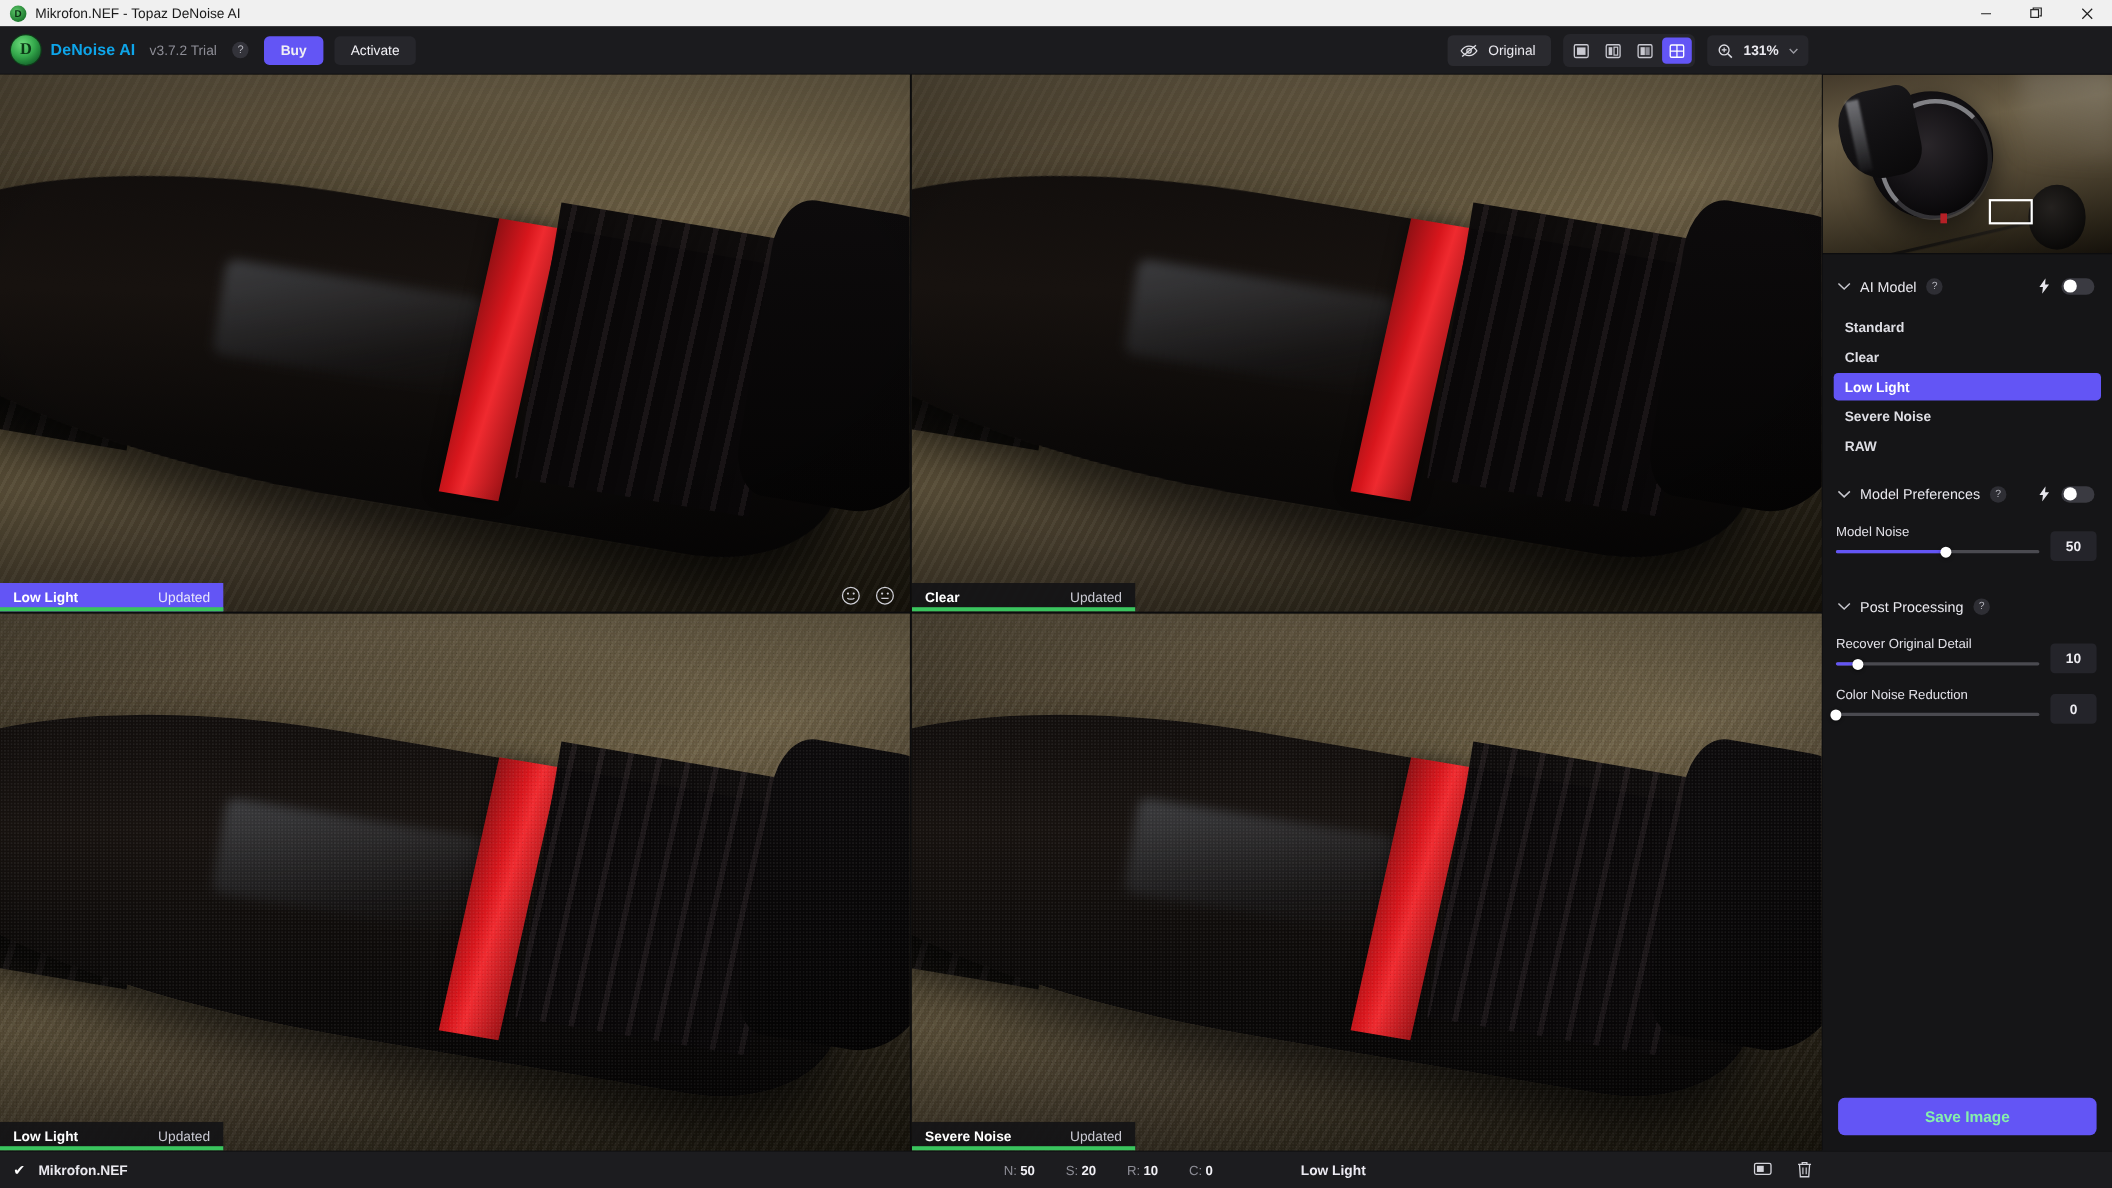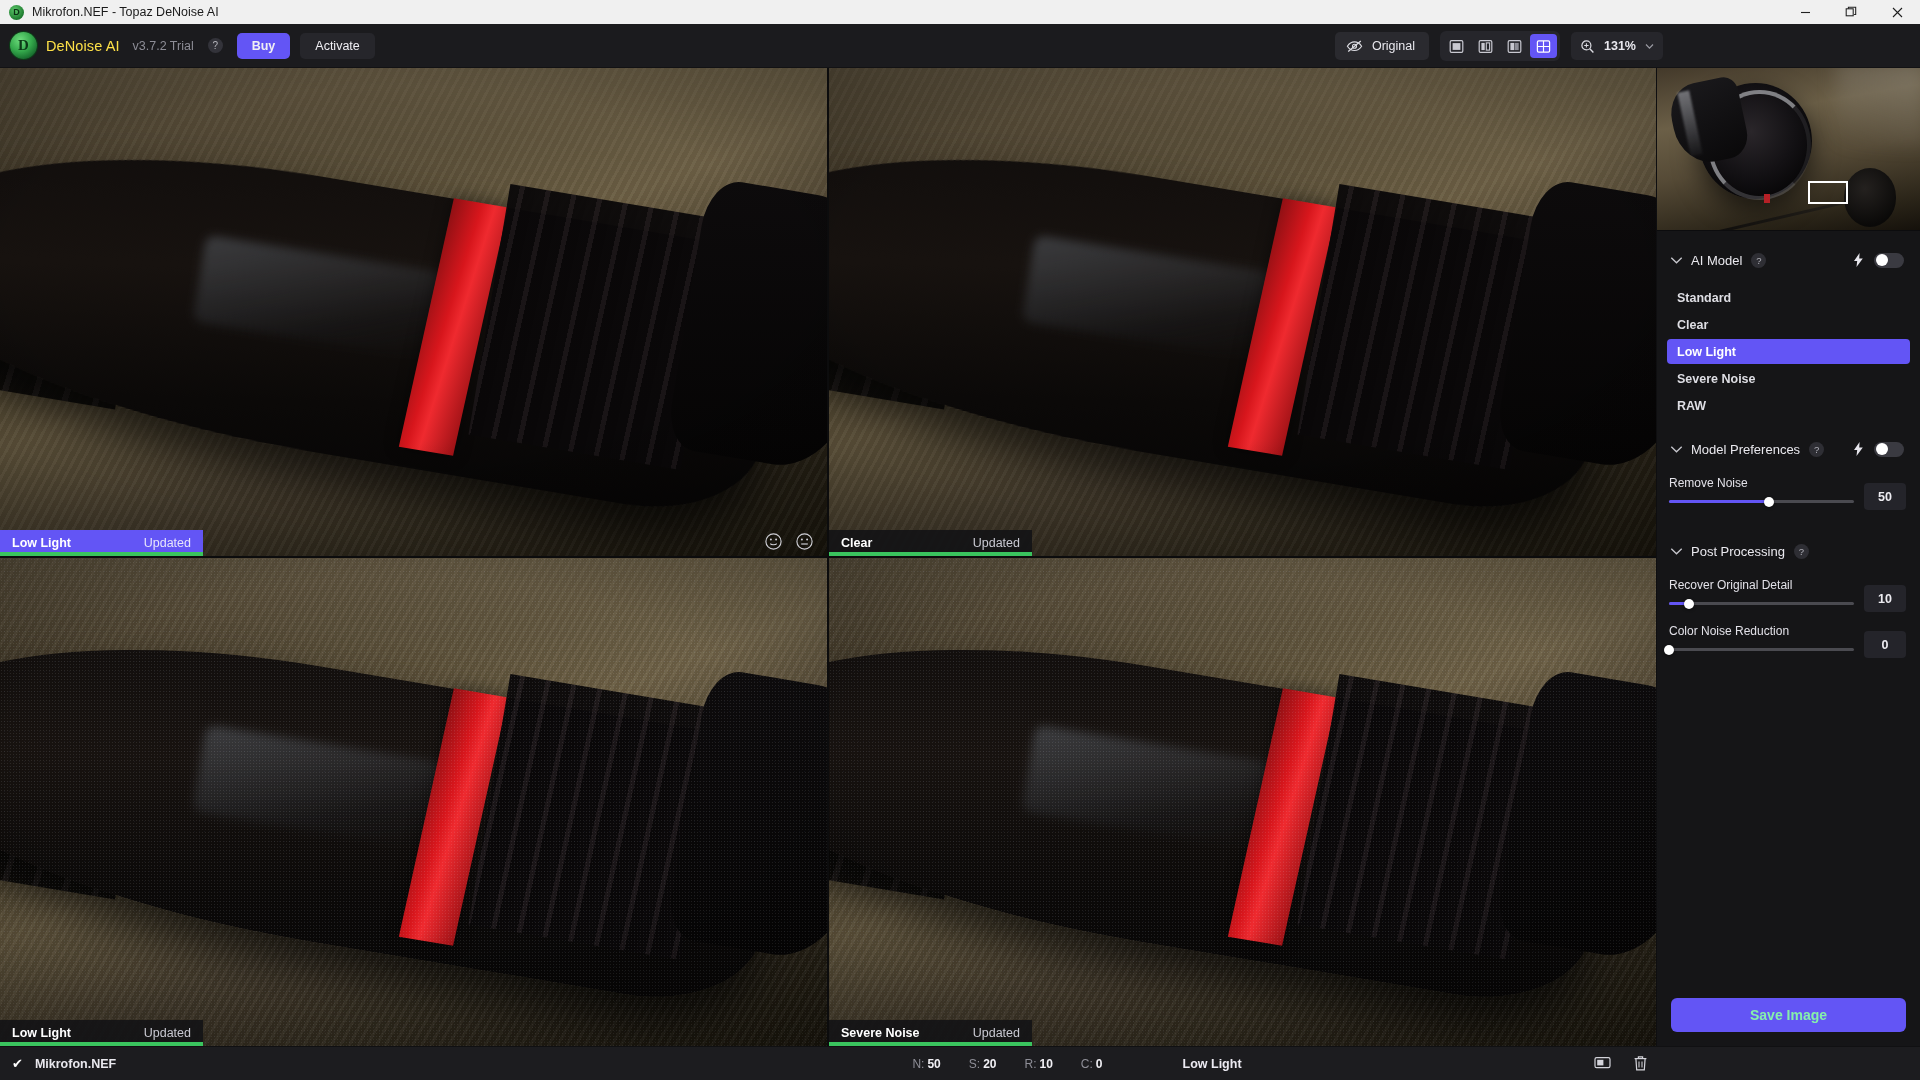--- a/index.html
+++ b/index.html
@@ -58,38 +58,38 @@
   }
   .brand { display: flex; align-items: center; gap: 9px; padding-left: 10px; }
   .brand-logo {
     width: 27px; height: 27px; border-radius: 50%;
     background:
       radial-gradient(circle at 38% 30%, #6ddc7c 0%, #34a84b 45%, #14652a 80%, #0a3a17 100%);
     display: flex; align-items: center; justify-content: center;
     box-shadow: 0 0 0 1px #0d3d18;
   }
   .brand-logo b { font-size: 15px; color: #0c3a17; font-family: "Liberation Serif", serif; }
-  .brand-name { font-size: 14.5px; font-weight: normal; color: #fde047; letter-spacing: .1px; }
+  .brand-name { font-size: 14.5px; font-weight: bold; color: #0ea5e9; letter-spacing: .1px; }
   .brand-ver { font-size: 12.5px; color: #8d8d96; margin-left: 4px; }
   .help-dot {
     width: 15px; height: 15px; border-radius: 50%;
     background: #33333a; color: #b6b6bd;
     font-size: 10px; display: flex; align-items: center; justify-content: center;
     margin-left: 5px;
   }
   .tb-btn {
     height: 26px; padding: 0 15px; border-radius: 5px;
     font-size: 12.5px; color: #f0eff4;
     display: flex; align-items: center; justify-content: center;
   }
   .tb-btn.primary { background: #6355f5; font-weight: bold; margin-left: 14px; }
   .tb-btn.ghost { background: #26262b; margin-left: 10px; }
 
   .toolbar-right {
-    position: absolute; right: 257px; top: 0; height: 44px;
+    position: absolute; right: 276px; top: 0; height: 44px;
     display: flex; align-items: center; gap: 11px; margin-left: 11px;
   }
   .orig-toggle {
     height: 28px; padding: 0 14px 0 11px; border-radius: 5px;
     background: #2a2a2f; display: flex; align-items: center; gap: 9px;
     font-size: 12.5px; color: #e9e8ee;
   }
   .viewmodes {
     height: 30px; background: #26262b; border-radius: 6px;
     display: flex; align-items: center; padding: 0 3px; gap: 2px;
@@ -625,21 +625,21 @@
                   <path d="M6.6 0L1 8h3.2l-.7 6L9.8 5.6H6.2L6.6 0z" fill="#e6e5ec"></path>
                 </svg>
             </span>
             <span class="toggle"></span>
           </span>
         </div>
 
         <div class="slider-row">
           <div class="slider-grid">
             <div class="slider-main">
-              <div class="slider-label">Remove Noise</div>
+              <div class="slider-label">Model Noise</div>
               <div class="track">
                 <div class="fill" style="width:54%"></div>
                 <div class="knob" style="left:54%"></div>
               </div>
             </div>
             <div class="num-box">50</div>
           </div>
         </div>
 
 

